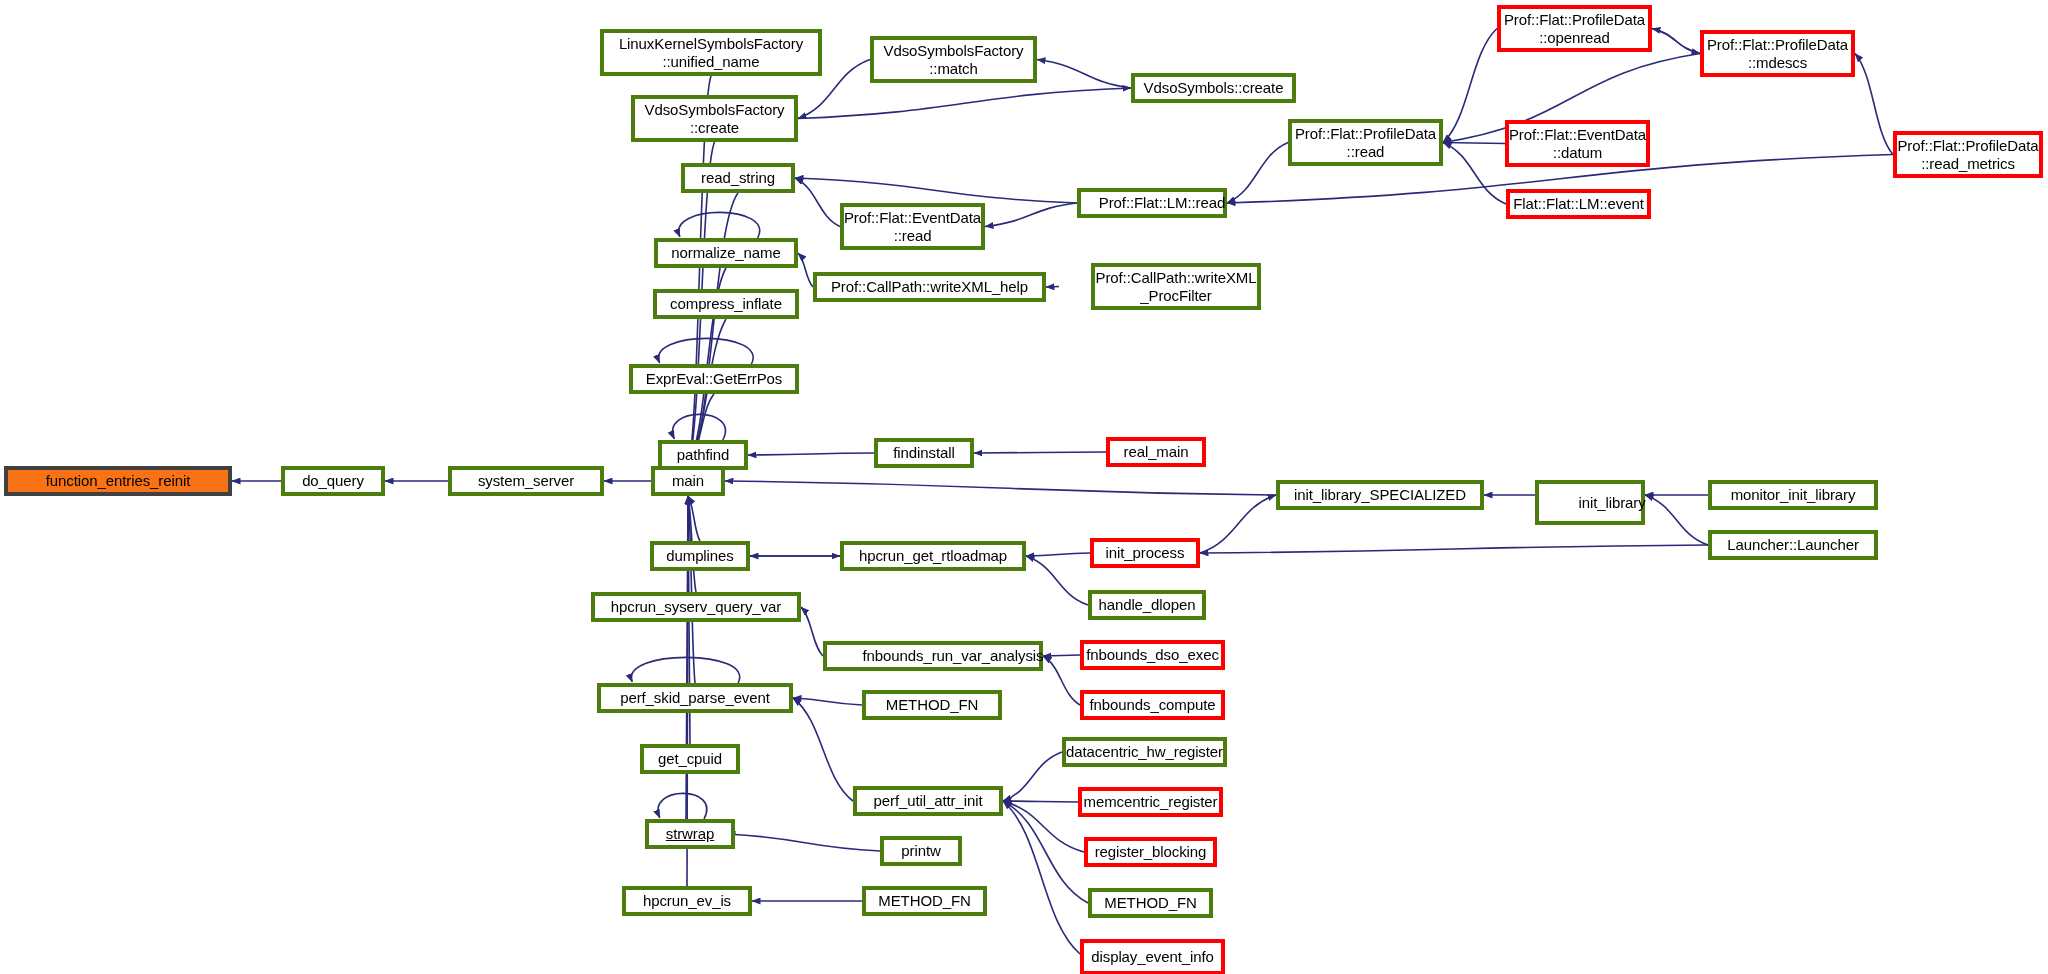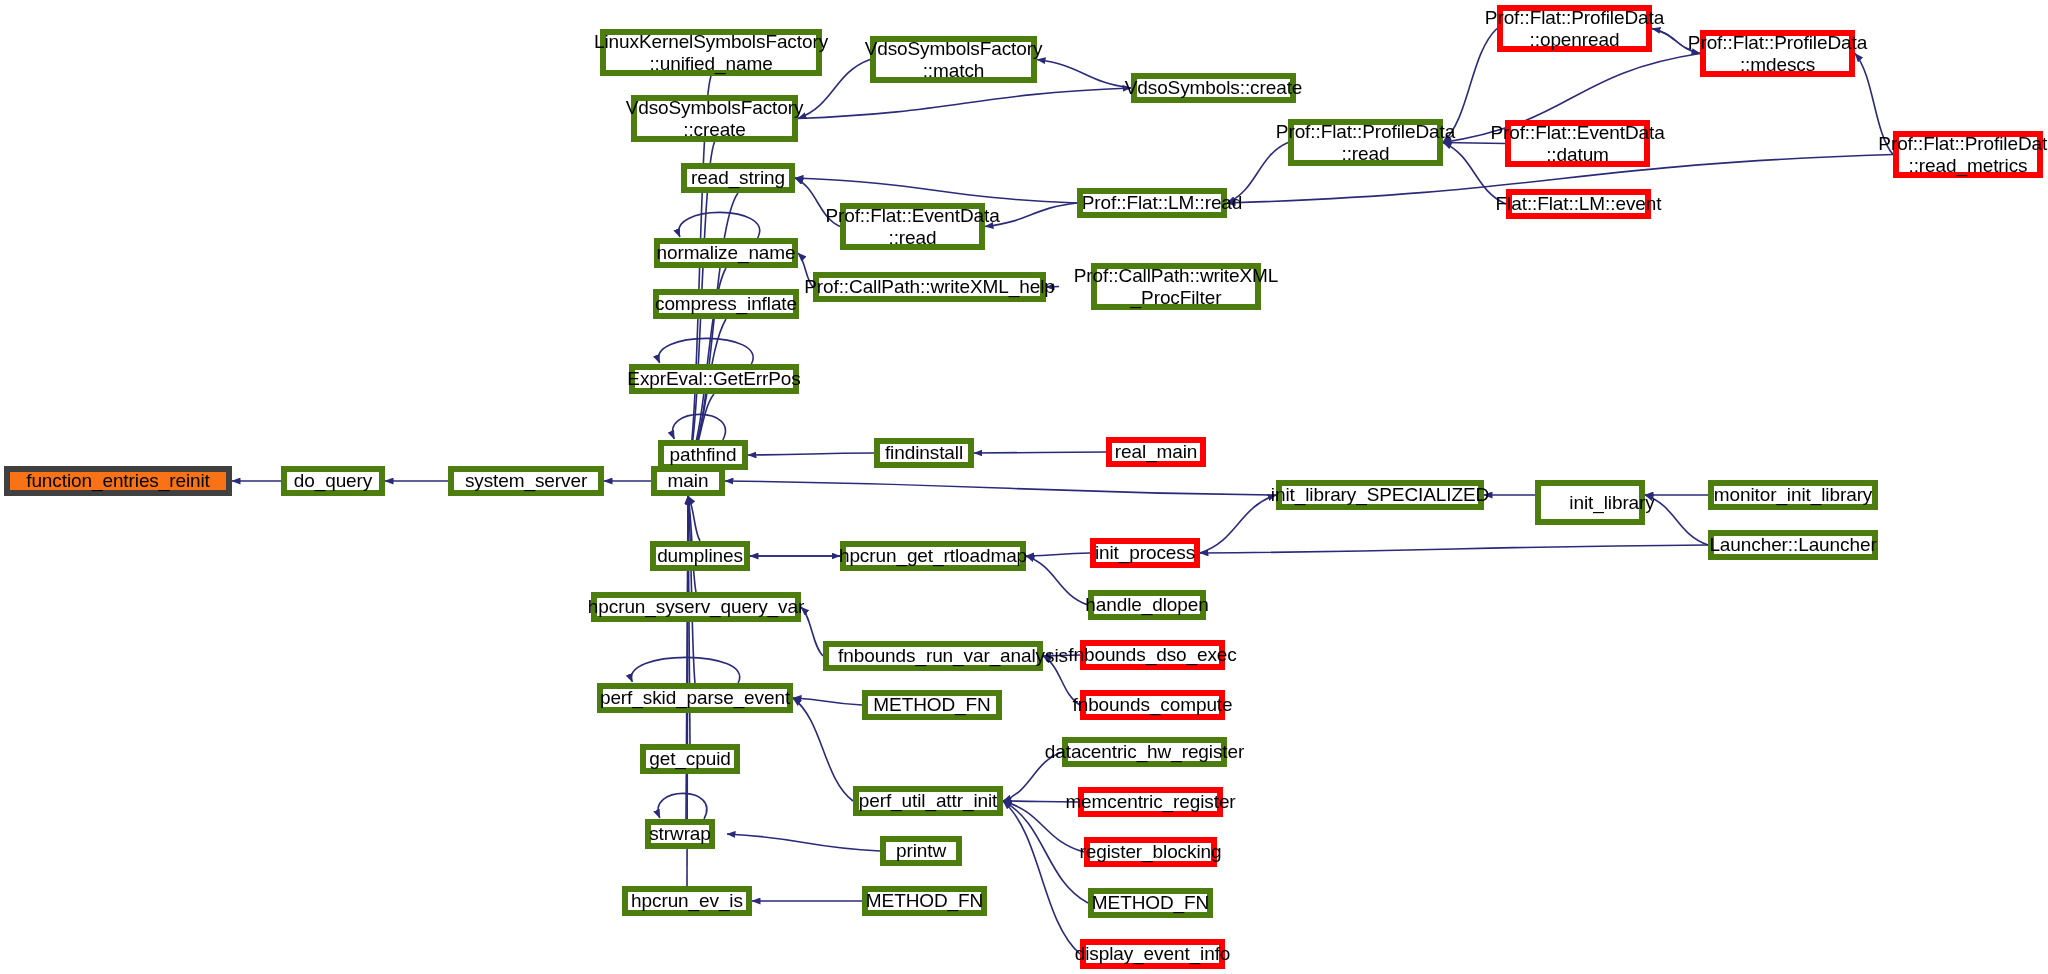--- a/index.html
+++ b/index.html
@@ -27,23 +27,23 @@
     pointer-events: none;
   }
   .node {
     position: absolute;
     box-sizing: border-box;
     display: flex;
     align-items: center;
     justify-content: center;
     text-align: center;
     background: #ffffff;
-    border: 6px solid #4d7c0f;
+    border: 4px solid #4d7c0f;
     color: #000000;
-    font-size: 19px;
+    font-size: 15px;
     line-height: 1.15;
     letter-spacing: -0.1px;
     white-space: pre-line;
     z-index: 5;
     cursor: default;
   }
   .node.red {
     border-color: #ff0000;
   }
   .node.highlight {
@@ -140,21 +140,21 @@
       <div class="node" style="left: 1131px; top: 73px; width: 165px; height: 30px;"><span>VdsoSymbols::create</span></div>
       <div class="node" style="left: 681px; top: 163px; width: 114px; height: 30px;"><span>read_string</span></div>
       <div class="node" style="left: 654px; top: 238px; width: 144px; height: 30px;"><span>normalize_name</span></div>
       <div class="node" style="left: 653px; top: 289px; width: 146px; height: 30px;"><span>compress_inflate</span></div>
       <div class="node" style="left: 629px; top: 364px; width: 170px; height: 30px;"><span>ExprEval::GetErrPos</span></div>
       <div class="node" style="left: 658px; top: 440px; width: 90px; height: 30px;"><span>pathfind</span></div>
       <div class="node" style="left: 650px; top: 541px; width: 100px; height: 30px;"><span>dumplines</span></div>
       <div class="node" style="left: 591px; top: 592px; width: 210px; height: 30px;"><span>hpcrun_syserv_query_var</span></div>
       <div class="node" style="left: 597px; top: 683px; width: 196px; height: 30px;"><span>perf_skid_parse_event</span></div>
       <div class="node" style="left: 640px; top: 744px; width: 100px; height: 30px;"><span>get_cpuid</span></div>
-      <div class="node" style="left: 645px; top: 819px; width: 70px; height: 30px;"><span>strwrap</span></div>
+      <div class="node" style="left: 645px; top: 819px; width: 90px; height: 30px; text-decoration: underline;"><span>strwrap</span></div>
       <div class="node" style="left: 622px; top: 886px; width: 130px; height: 30px;"><span>hpcrun_ev_is</span></div>
       <div class="node" style="left: 840px; top: 203px; width: 145px; height: 47px;"><span>Prof::Flat::EventData
 ::read</span></div>
       <div class="node" style="left: 1077px; top: 188px; width: 150px; height: 30px; padding-left: 20px;"><span>Prof::Flat::LM::read</span></div>
       <div class="node" style="left: 813px; top: 272px; width: 233px; height: 30px;"><span>Prof::CallPath::writeXML_help</span></div>
       <div class="node" style="left: 1059px; top: 263px; width: 170px; height: 47px; margin-left: 32px;"><span>Prof::CallPath::writeXML
 _ProcFilter</span></div>
       <div class="node" style="left: 1288px; top: 119px; width: 155px; height: 47px;"><span>Prof::Flat::ProfileData
 ::read</span></div>
       <div class="node red" style="left: 1497px; top: 5px; width: 155px; height: 47px;"><span>Prof::Flat::ProfileData
@@ -177,17 +177,17 @@
       <div class="node" style="left: 1088px; top: 590px; width: 118px; height: 30px;"><span>handle_dlopen</span></div>
       <div class="node" style="left: 823px; top: 641px; width: 220px; height: 30px; padding-left: 40px;"><span>fnbounds_run_var_analysis</span></div>
       <div class="node red" style="left: 1080px; top: 640px; width: 145px; height: 30px;"><span>fnbounds_dso_exec</span></div>
       <div class="node red" style="left: 1080px; top: 690px; width: 145px; height: 30px;"><span>fnbounds_compute</span></div>
       <div class="node" style="left: 862px; top: 690px; width: 140px; height: 30px;"><span>METHOD_FN</span></div>
       <div class="node" style="left: 853px; top: 786px; width: 150px; height: 30px;"><span>perf_util_attr_init</span></div>
       <div class="node" style="left: 1062px; top: 737px; width: 165px; height: 30px;"><span>datacentric_hw_register</span></div>
       <div class="node red" style="left: 1078px; top: 787px; width: 145px; height: 30px;"><span>memcentric_register</span></div>
       <div class="node red" style="left: 1084px; top: 837px; width: 133px; height: 30px;"><span>register_blocking</span></div>
       <div class="node" style="left: 1088px; top: 888px; width: 125px; height: 30px;"><span>METHOD_FN</span></div>
-      <div class="node red" style="left: 1080px; top: 939px; width: 145px; height: 30px;"><span>display_event_info</span></div>
+      <div class="node red" style="left: 1080px; top: 939px; width: 145px; height: 36px;"><span>display_event_info</span></div>
       <div class="node" style="left: 880px; top: 836px; width: 82px; height: 30px;"><span>printw</span></div>
       <div class="node" style="left: 862px; top: 886px; width: 125px; height: 30px;"><span>METHOD_FN</span></div>
     </div>
 </div>
 
 </body></html>

